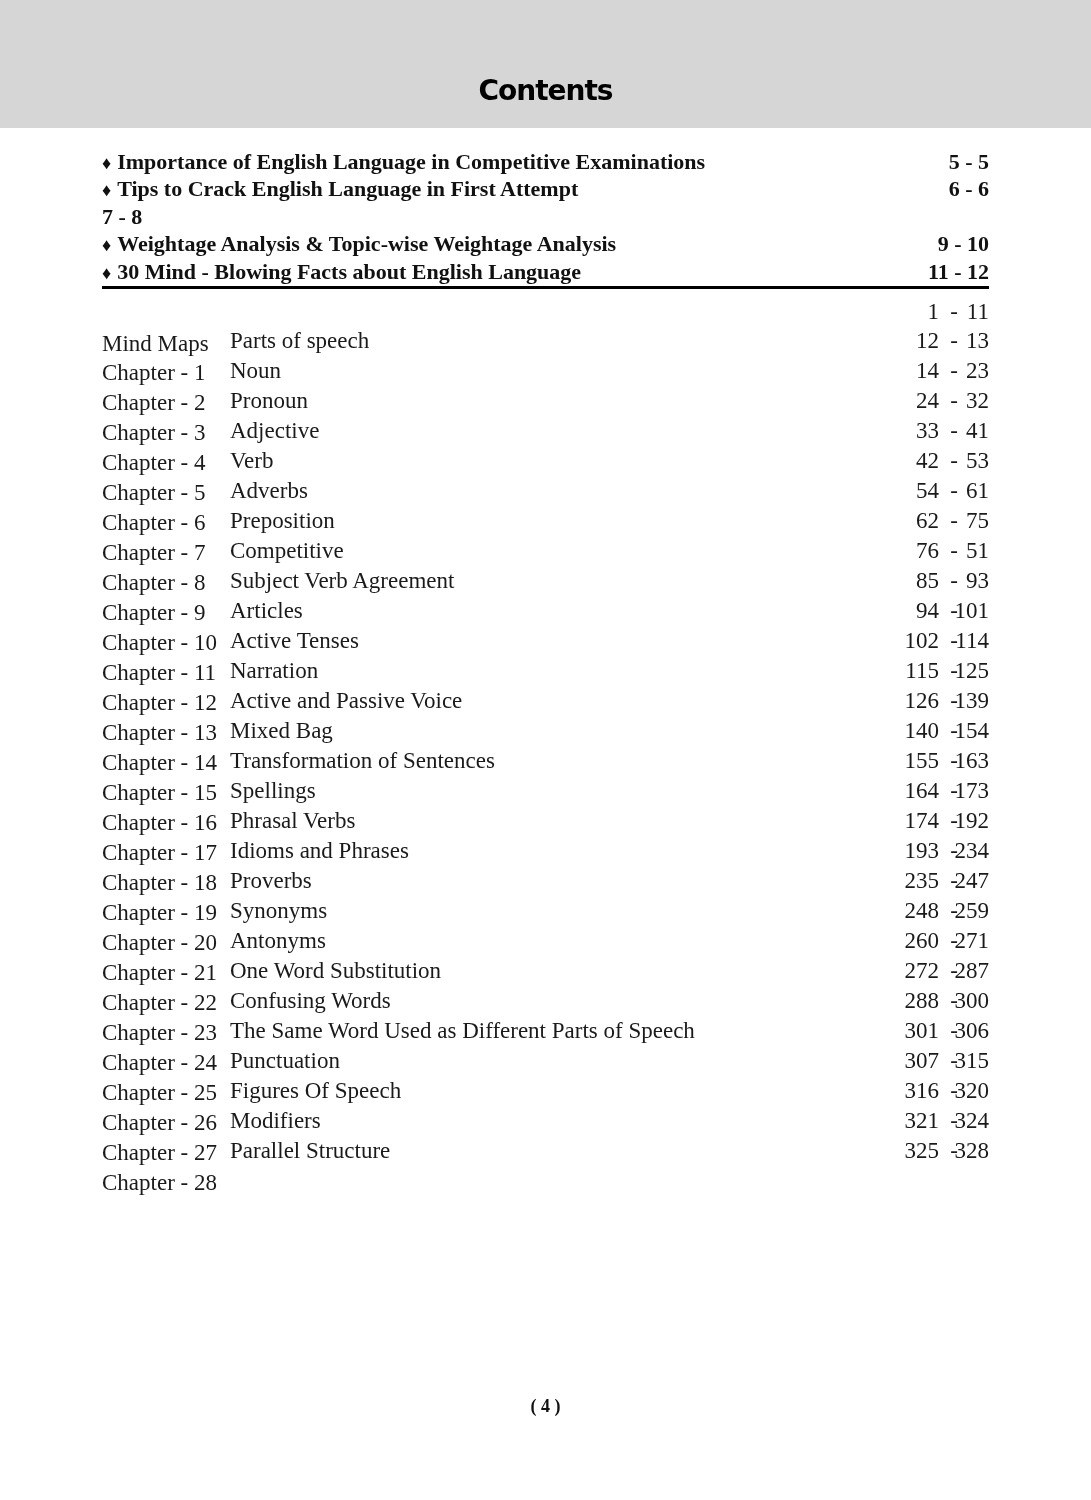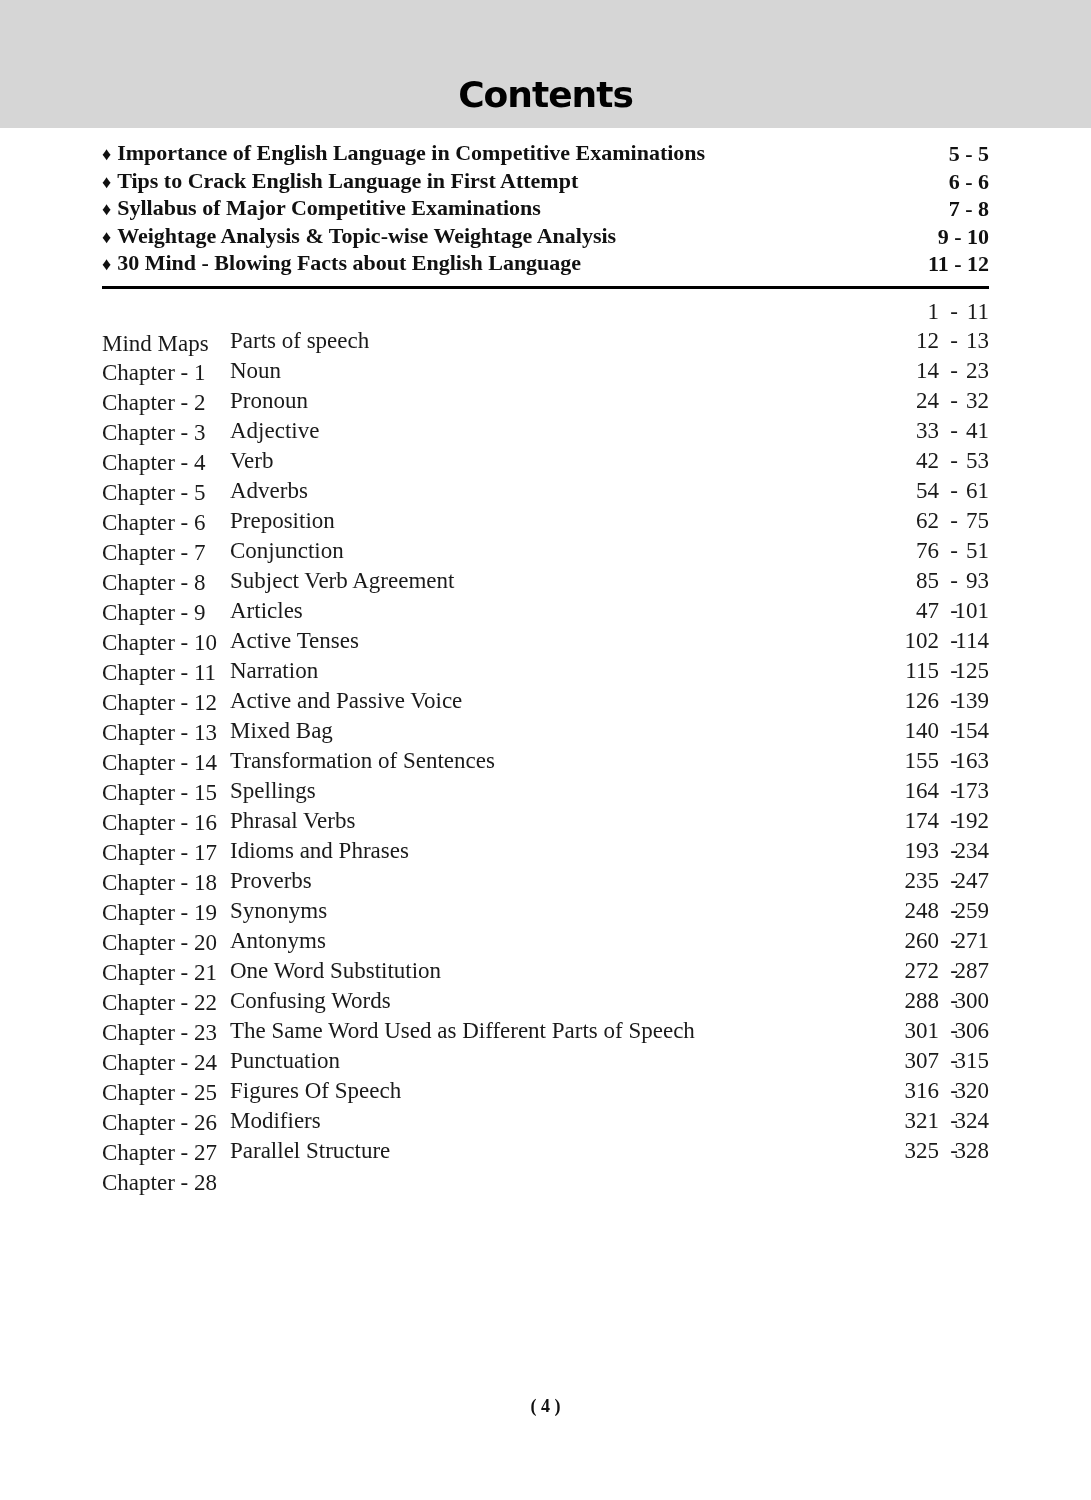--- a/index.html
+++ b/index.html
@@ -3,28 +3,28 @@
   <meta charset="utf-8">
   <style>
     html, body { margin: 0; padding: 0; background: #ffffff; }
     body { width: 1091px; height: 1500px; position: relative; overflow: hidden; color: #111; }
     .header-band {
       position: absolute; left: 0; top: 0; width: 1091px; height: 128px;
       background: #d6d6d6;
     }
     .page-title {
       position: absolute; left: 0; width: 1091px; top: 74px; text-align: center;
-      font-family: "DejaVu Sans", sans-serif; font-weight: bold; font-size: 36px;
+      font-family: "DejaVu Sans", sans-serif; font-weight: bold; font-size: 28px;
       letter-spacing: -1px; color: #000;
     }
     .front-list {
       position: absolute; left: 102px; top: 143px; width: 887px;
       font-family: "Liberation Serif", serif; font-weight: bold; font-size: 22px;
     }
-    .front-row { display: flex; justify-content: space-between; height: 27.4px; line-height: 32px; align-items: flex-end; }
+    .front-row { display: flex; justify-content: space-between; height: 27.4px; line-height: 38px; }
     .front-row .lbl { white-space: nowrap; }
     .front-row .bullet { margin-right: 6px; font-size: 18px; }
     .rule {
       position: absolute; left: 102px; top: 286px; width: 887px; height: 3px; background: #000;
     }
     .toc {
       position: absolute; left: 102px; top: 298px; width: 887px;
       font-family: "Liberation Serif", serif; font-size: 23px; color: #1a1a1a;
     }
     .toc-row { position: relative; height: 30px; line-height: 30px; white-space: nowrap; }
@@ -48,21 +48,20 @@
 <div class="front-list" id="front-list">
     <div class="front-row">
       <span class="lbl"><span class="bullet">♦</span><span>Importance of English Language in Competitive Examinations</span></span>
       <span>5 - 5</span>
     </div>
     <div class="front-row">
       <span class="lbl"><span class="bullet">♦</span><span>Tips to Crack English Language in First Attempt</span></span>
       <span>6 - 6</span>
     </div>
     <div class="front-row">
-      <span class="lbl"><span class="bullet">♦</span><span>Syllabus of Major Competitive Examinations</span></span>
       <span>7 - 8</span>
     </div>
     <div class="front-row">
       <span class="lbl"><span class="bullet">♦</span><span>Weightage Analysis &amp; Topic-wise Weightage Analysis</span></span>
       <span>9 - 10</span>
     </div>
     <div class="front-row">
       <span class="lbl"><span class="bullet">♦</span><span>30 Mind - Blowing Facts about English Language</span></span>
       <span>11 - 12</span>
     </div>
@@ -121,36 +120,36 @@
     </div>
     <div class="toc-row">
       <span class="ch">Chapter - 7</span>
       <span class="title">Preposition</span>
       <span class="p-start">62</span>
       <span class="p-dash">-</span>
       <span class="p-end">75</span>
     </div>
     <div class="toc-row">
       <span class="ch">Chapter - 8</span>
-      <span class="title">Conjunction</span>
+      <span class="title">Competitive</span>
       <span class="p-start">76</span>
       <span class="p-dash">-</span>
       <span class="p-end">51</span>
     </div>
     <div class="toc-row">
       <span class="ch">Chapter - 9</span>
       <span class="title">Subject Verb Agreement</span>
       <span class="p-start">85</span>
       <span class="p-dash">-</span>
       <span class="p-end">93</span>
     </div>
     <div class="toc-row">
       <span class="ch">Chapter - 10</span>
       <span class="title">Articles</span>
-      <span class="p-start">47</span>
+      <span class="p-start">94</span>
       <span class="p-dash">-</span>
       <span class="p-end">101</span>
     </div>
     <div class="toc-row">
       <span class="ch">Chapter - 11</span>
       <span class="title">Active Tenses</span>
       <span class="p-start">102</span>
       <span class="p-dash">-</span>
       <span class="p-end">114</span>
     </div>

